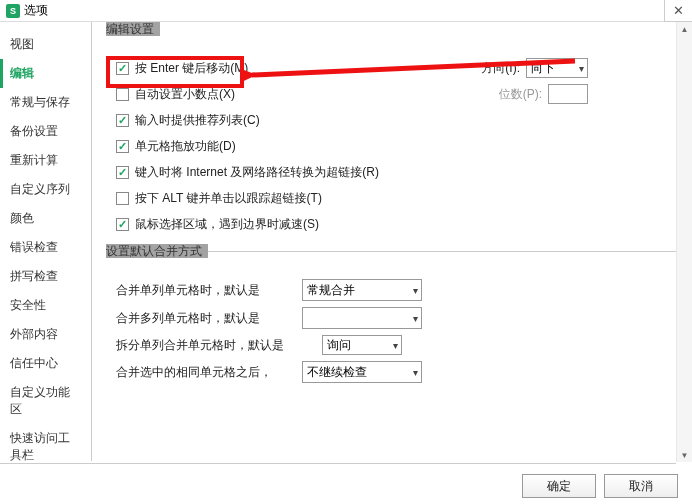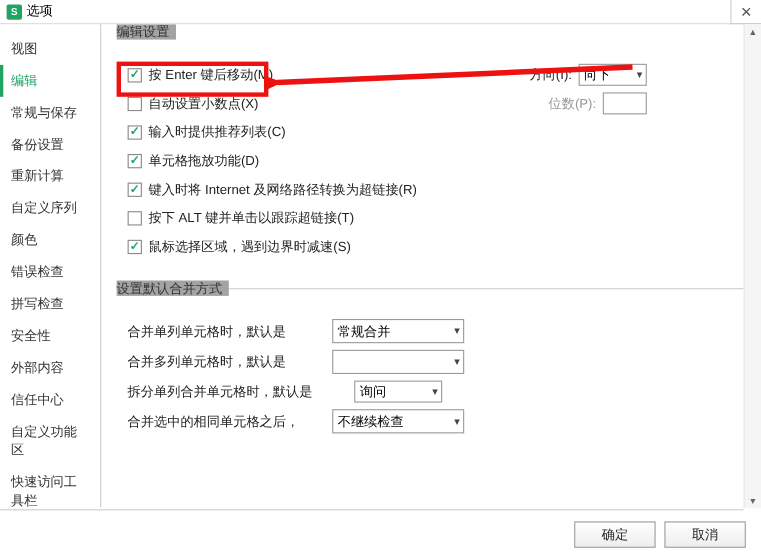--- a/index.html
+++ b/index.html
@@ -4,21 +4,21 @@
 <style>
   * { box-sizing: border-box; margin: 0; padding: 0; font-family: "Microsoft YaHei", SimSun, sans-serif; font-size: 12px; }
   body { background: #fff; width: 692px; height: 504px; position: relative; overflow: hidden; }
   .titlebar { height: 22px; display: flex; align-items: center; padding: 0 6px; border-bottom: 1px solid #ddd; position: relative; }
   .app-icon { width: 14px; height: 14px; background: #1fa463; border-radius: 2px; display: flex; align-items: center; justify-content: center; color: #fff; font-size: 9px; font-weight: bold; margin-right: 4px; }
   .title { color: #000000; }
   .closebtn { position: absolute; right: 0; top: 0; width: 28px; height: 22px; display: flex; align-items: center; justify-content: center; border: 1px solid #ccc; border-top: none; border-right: none; font-family: sans-serif; font-size: 13px; color: #555; cursor: pointer; }
   .body { display: flex; height: 439px; }
   .sidebar { width: 92px; border-right: 1px solid #ccc; padding-top: 8px; }
   .sidebar-item { padding: 6px 10px; color: #333; cursor: pointer; }
-  .sidebar-item.active { color: #1fa463; border-left: 3px solid #1fa463; padding-left: 7px; font-weight: 400; }
+  .sidebar-item.active { color: #1fa463; border-left: 3px solid #1fa463; padding-left: 7px; font-weight: 700; }
   .main { flex: 1; padding: 8px 14px; position: relative; overflow: hidden; }
   .section-header { border-top: 1px solid #ccc; position: relative; margin-top: 8px; margin-bottom: 10px; }
   .section-header span { position: relative; top: -9px; background: #a3a3a3; padding-right: 6px; color: #333; }
   .first-header { border-top: none; margin-top: 0; }
   .row { display: flex; align-items: center; margin: 4px 0 4px 10px; min-height: 22px; }
   .chk { width: 13px; height: 13px; border: 1px solid #888; margin-right: 6px; display: inline-flex; align-items: center; justify-content: center; background: #fff; }
   .chk.checked::after { content: "✓"; color: #1fa463; font-size: 11px; font-weight: bold; line-height: 1; }
   .lbl { color: #222; }
   .inline-ctrls { display: inline-flex; align-items: center; margin-left: auto; margin-right: 90px; gap: 6px; }
   select, .dropdown { height: 20px; border: 1px solid #999; background: #fff; font-size: 12px; padding: 0 4px; }
@@ -98,21 +98,21 @@
     </div>
     <div class="row">
       <span class="chk"></span>
       <span class="lbl">按下 ALT 键并单击以跟踪超链接(T)</span>
     </div>
     <div class="row">
       <span class="chk checked"></span>
       <span class="lbl">鼠标选择区域，遇到边界时减速(S)</span>
     </div>
 
-    <div class="section-header" style="margin-top:27px"><span>设置默认合并方式</span></div>
+    <div class="section-header" style="margin-top:16px"><span>设置默认合并方式</span></div>
 
     <div class="merge-row">
       <span class="merge-label">合并单列单元格时，默认是</span>
       <span class="dropdown merge-select">常规合并</span>
     </div>
     <div class="merge-row">
       <span class="merge-label">合并多列单元格时，默认是</span>
       <span class="dropdown merge-select"></span>
     </div>
     <div class="merge-row">

